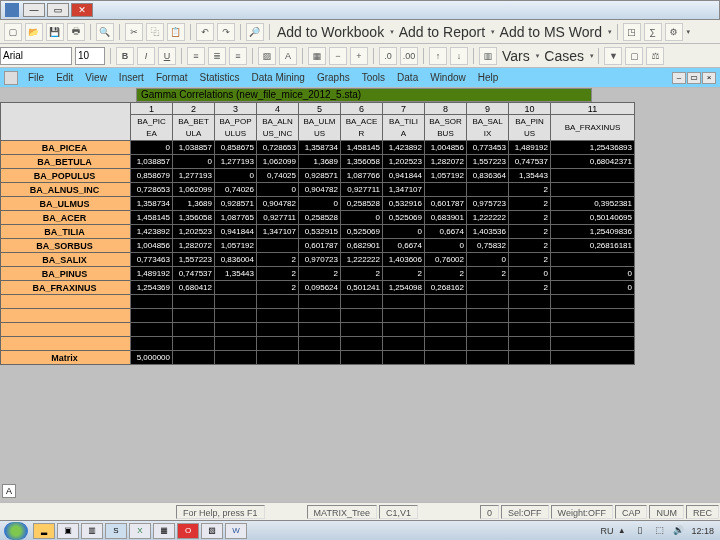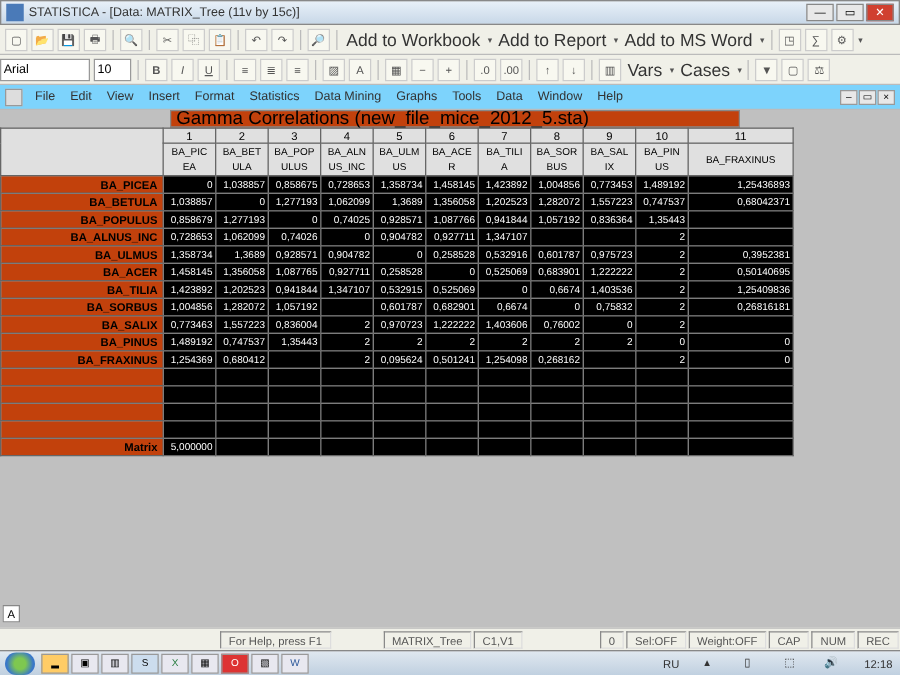--- a/index.html
+++ b/index.html
@@ -23,47 +23,46 @@
   .fontsel.name { width: 72px; }
   .fontsel.size { width: 30px; }
   
   .menubar { height: 20px; background: #7dd3fc; border-bottom: 1px solid #bbb; display: flex; align-items: center; padding: 0 4px; }
   .docicon { width: 14px; height: 14px; background: #ddd; border: 1px solid #999; margin-right: 4px; }
   .menuitem { padding: 2px 6px; font-size: 10px; color: #333; cursor: pointer; }
   .doc-winbtns { margin-left: auto; display: flex; gap: 1px; }
   .doc-winbtn { width: 14px; height: 12px; border: 1px solid #999; background: #e8e8e8; font-size: 8px; text-align: center; cursor: pointer; }
   
   .sheet-area { position: relative; background: #c0c0c0; }
-  .sheet-title { position: absolute; left: 136px; top: 0; height: 14px; background: #c2410c; border: 1px solid #888; padding: 0 4px; font-size: 15px; line-height: 12px; width: 456px; }
+  .sheet-title { position: absolute; left: 136px; top: 0; height: 14px; background: #4d7c0f; border: 1px solid #888; padding: 0 4px; font-size: 10px; line-height: 12px; width: 456px; }
   
   .grid { position: absolute; left: 0; top: 14px; border-collapse: collapse; font-size: 9px; }
   .grid th, .grid td { border: 1px solid #666; padding: 0 2px; height: 14px; overflow: hidden; white-space: nowrap; }
   .grid .colnum { background: #e0e0e0; color: #000; text-align: center; font-weight: normal; height: 12px; }
   .grid .colhead { background: #e0e0e0; color: #000; text-align: center; font-weight: normal; height: 26px; line-height: 12px; font-size: 8px; }
-  .grid .rowhead { background: #c2410c; color: #000; text-align: right; padding-right: 4px; width: 130px; font-size: 9px; }
+  .grid .rowhead { background: #fdba74; color: #000; text-align: center; padding-right: 4px; width: 130px; font-size: 9px; }
   .grid .corner { background: #e0e0e0; width: 130px; }
   .grid .cell { background: #000; color: #fff; text-align: right; font-size: 8px; width: 42px; }
   .grid .cell.wide { width: 84px; }
   .statusbar { position: absolute; bottom: 20px; left: 0; right: 0; height: 18px; background: #f0f0e8; border-top: 1px solid #bbb; display: flex; align-items: center; font-size: 9px; color: #555; text-align: center; }
   .statusbar .seg { border: 1px inset #ddd; padding: 1px 6px; margin: 0 1px; height: 14px; line-height: 12px; }
   .statusbar .filler { flex: 1; }
   .tab-marker { position: absolute; left: 2px; bottom: 42px; width: 14px; height: 14px; background: #fff; border: 1px solid #888; font-size: 9px; text-align: center; line-height: 12px; }
   
   .taskbar { position: absolute; bottom: 0; left: 0; right: 0; height: 20px; background: linear-gradient(#e0e8f0,#c0d0e0); border-top: 1px solid #888; display: flex; align-items: center; }
   .startbtn { width: 24px; height: 18px; border-radius: 9px; background: radial-gradient(circle,#7ec850 30%,#3a78c8 70%); margin: 0 4px; cursor: pointer; }
   .taskbtn { width: 22px; height: 16px; border: 1px solid #999; background: #e8e8f0; margin: 0 1px; cursor: pointer; display: flex; align-items: center; justify-content: center; font-size: 8px; }
-  .tray { margin-left: auto; display: flex; align-items: center; gap: 20px; padding: 0 6px; font-size: 9px; color: #333; }
+  .tray { margin-left: auto; display: flex; align-items: center; gap: 6px; padding: 0 6px; font-size: 9px; color: #333; }
   .trayicon { width: 12px; height: 12px; }
 </style>
 </head>
 <body>
 
 <div class="titlebar">
   <div class="icon"></div>
-  <div class="title">STATISTICA - [Data: MATRIX_Tree (11v by 15c)]</div>
   <div class="winbtns">
     <div class="winbtn">—</div>
     <div class="winbtn">▭</div>
     <div class="winbtn close">✕</div>
   </div>
 </div>
 
 <div class="toolbar">
   <div class="tbtn">▢</div>
   <div class="tbtn">📂</div>

